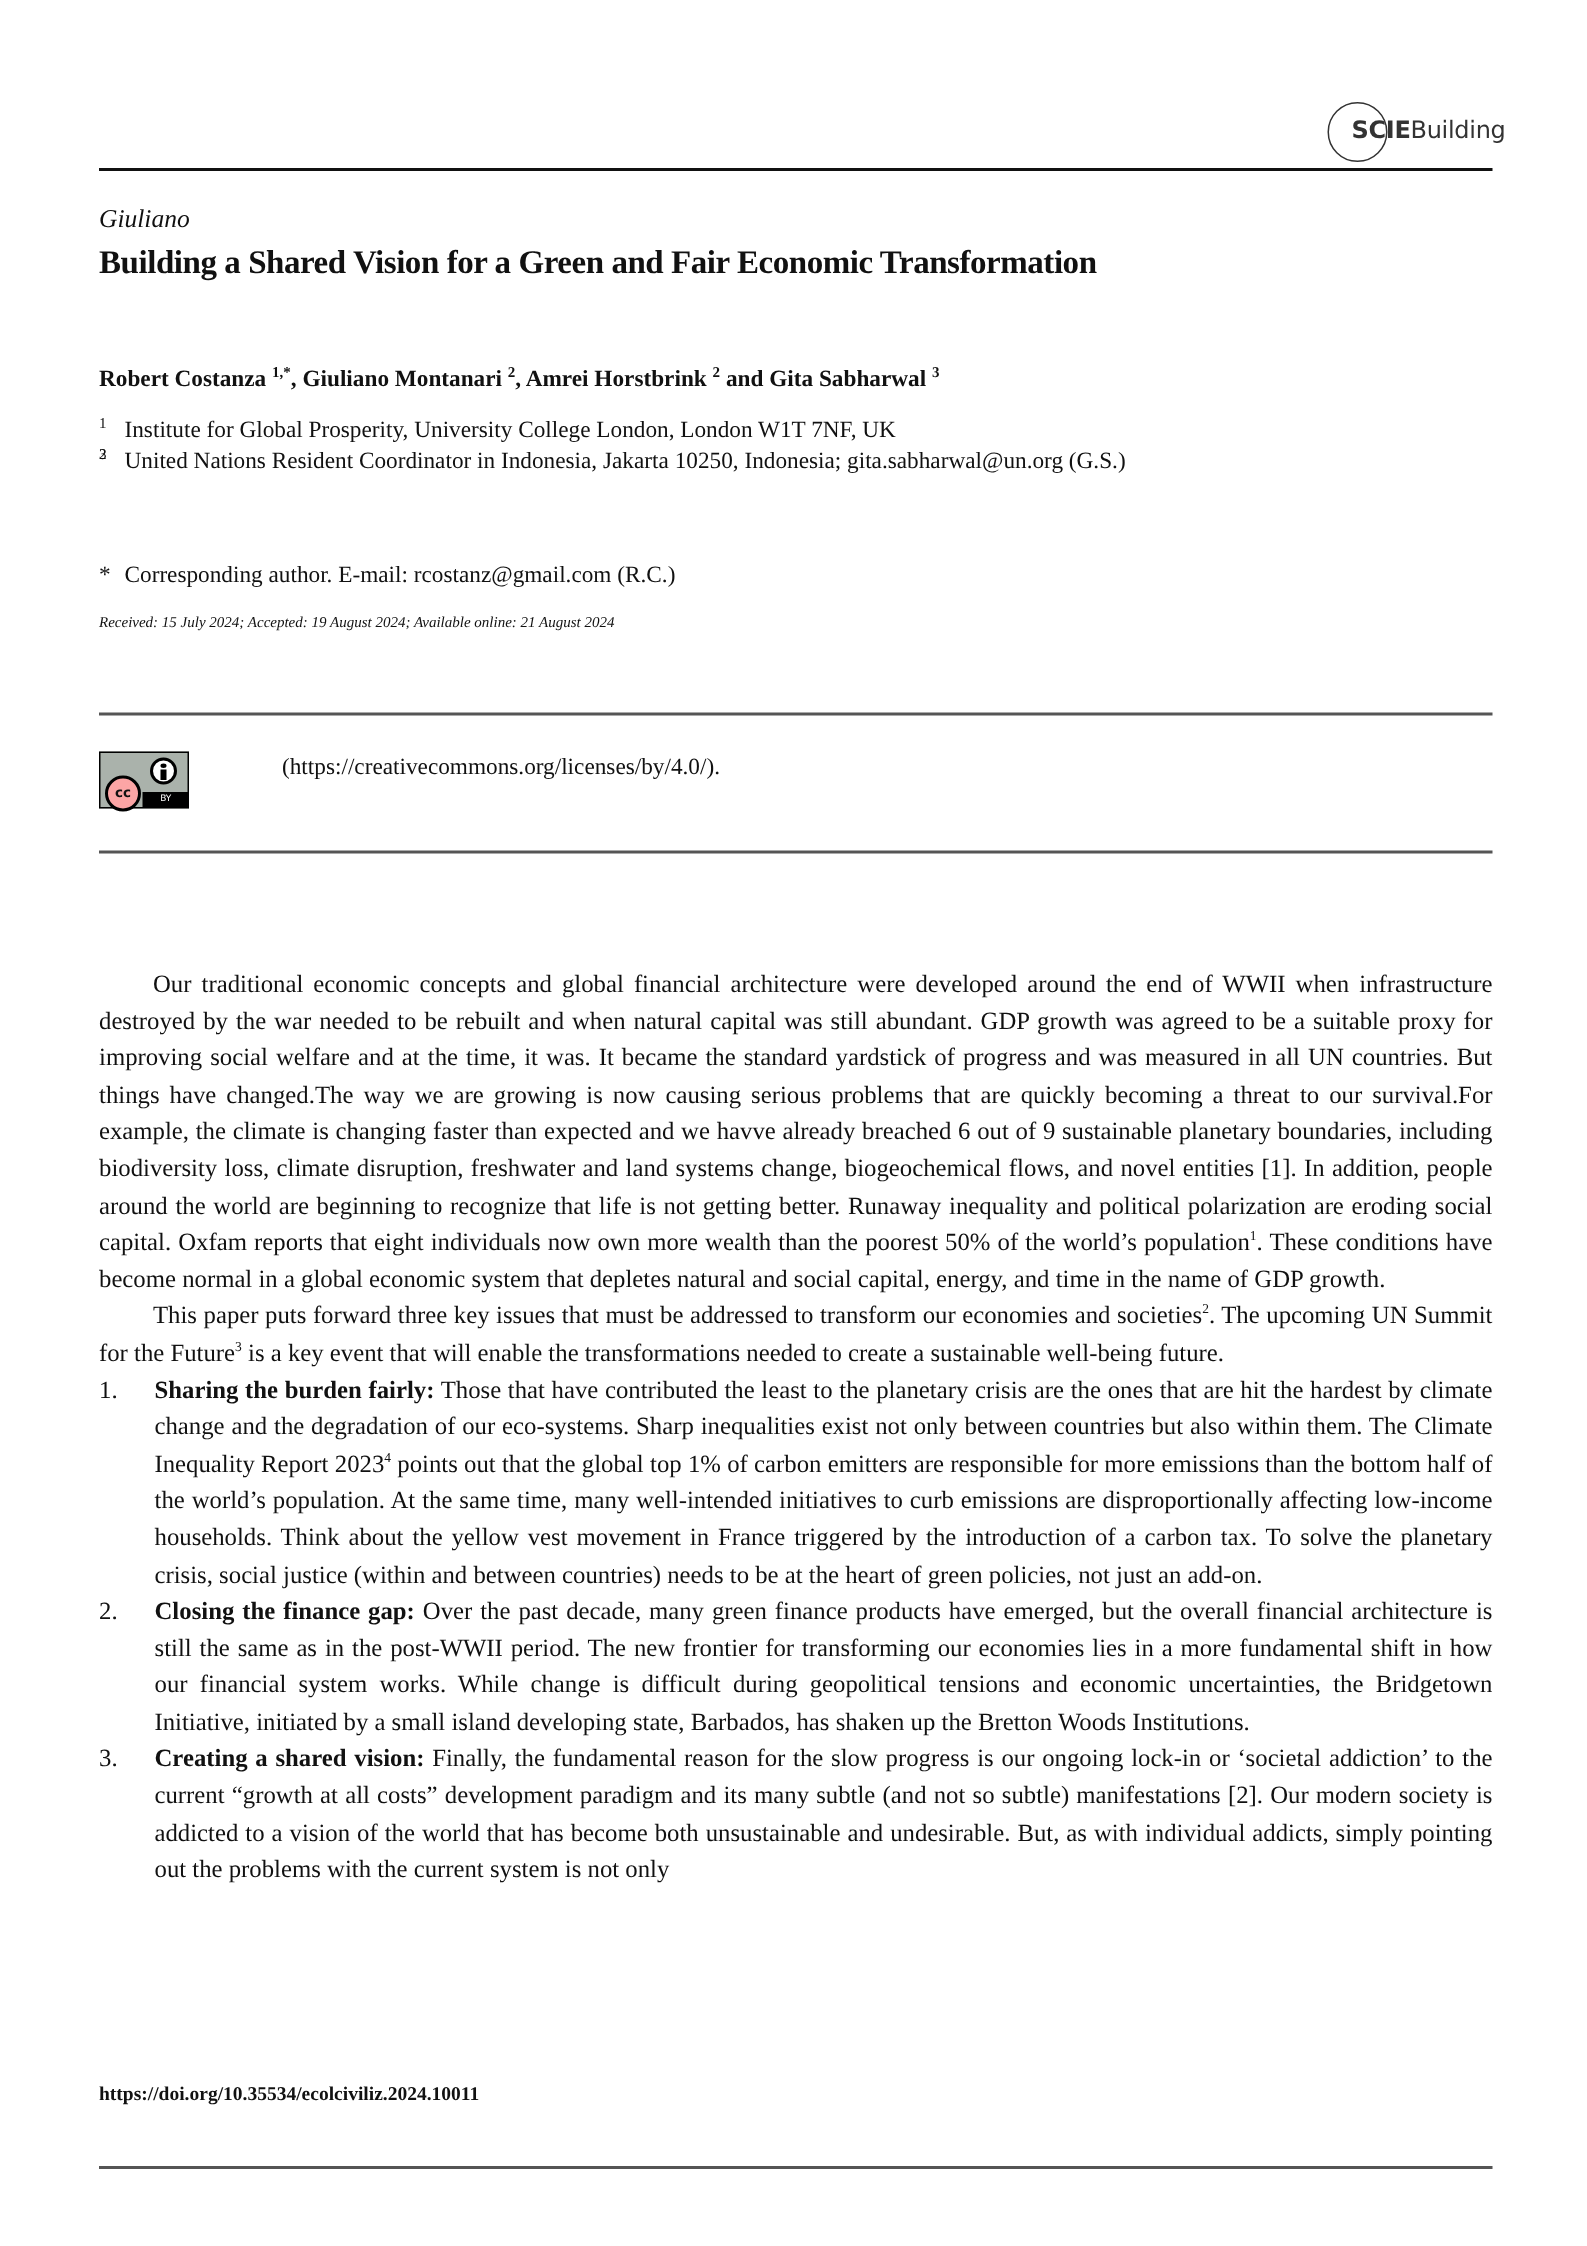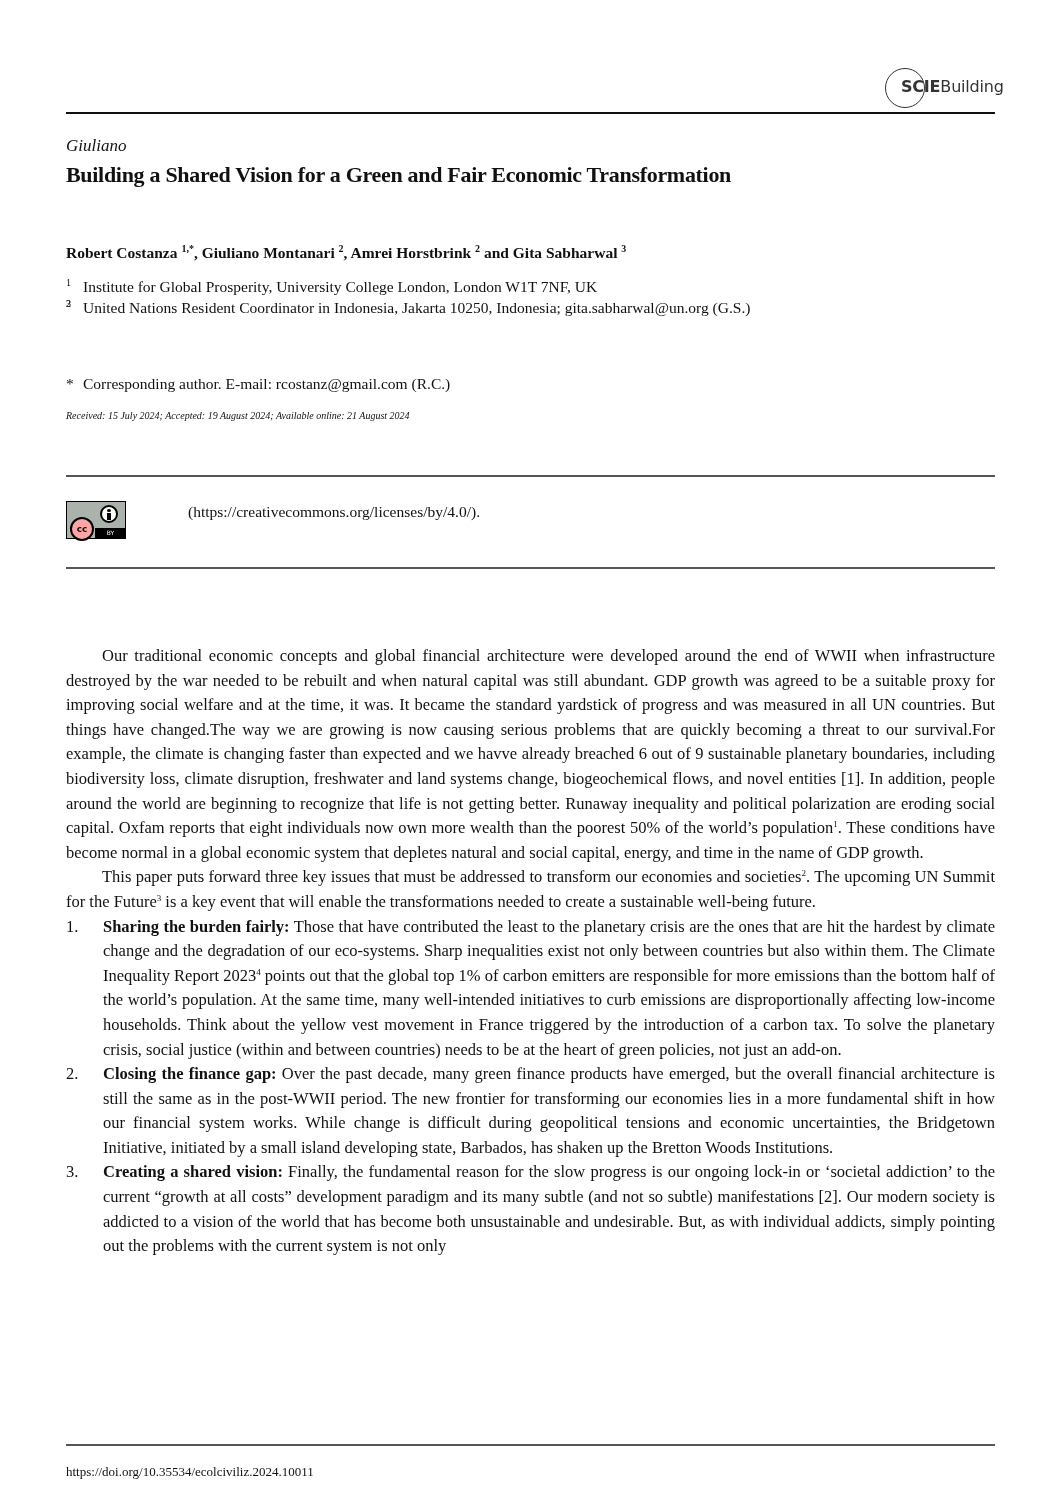--- a/index.html
+++ b/index.html
@@ -51,21 +51,21 @@
   .body { position: absolute; left: 66px; top: 616px; width: 929px; font-size: 16.5px; line-height: 24.6px;
           text-align: justify; margin-top: 28px; }
   .body p { margin: 0; text-indent: 36px; }
   .body sup { font-size: 9px; line-height: 0; }
   .list { margin: 0; padding: 0; list-style: none; }
   .list li { position: relative; padding-left: 37px; text-align: justify; }
   .list li .n { position: absolute; left: 0; top: 0; }
   .list li b { font-weight: bold; }
 
   .rule-foot { position: absolute; left: 66px; top: 1444px; width: 929px; height: 1.5px; background: #555; }
-  .doi { position: absolute; left: 66px; top: 1464px; font-size: 13px; }
+  .doi { position: absolute; left: 66px; top: 1388px; font-size: 13px; font-weight: bold; }
 </style>
 </head>
 <body>
 
 <div class="logo">
   <div class="logo-circle"></div>
   <div class="logo-text"><b>SCIE</b><span>Building</span></div>
 </div>
 <div class="rule-top"></div>
 

